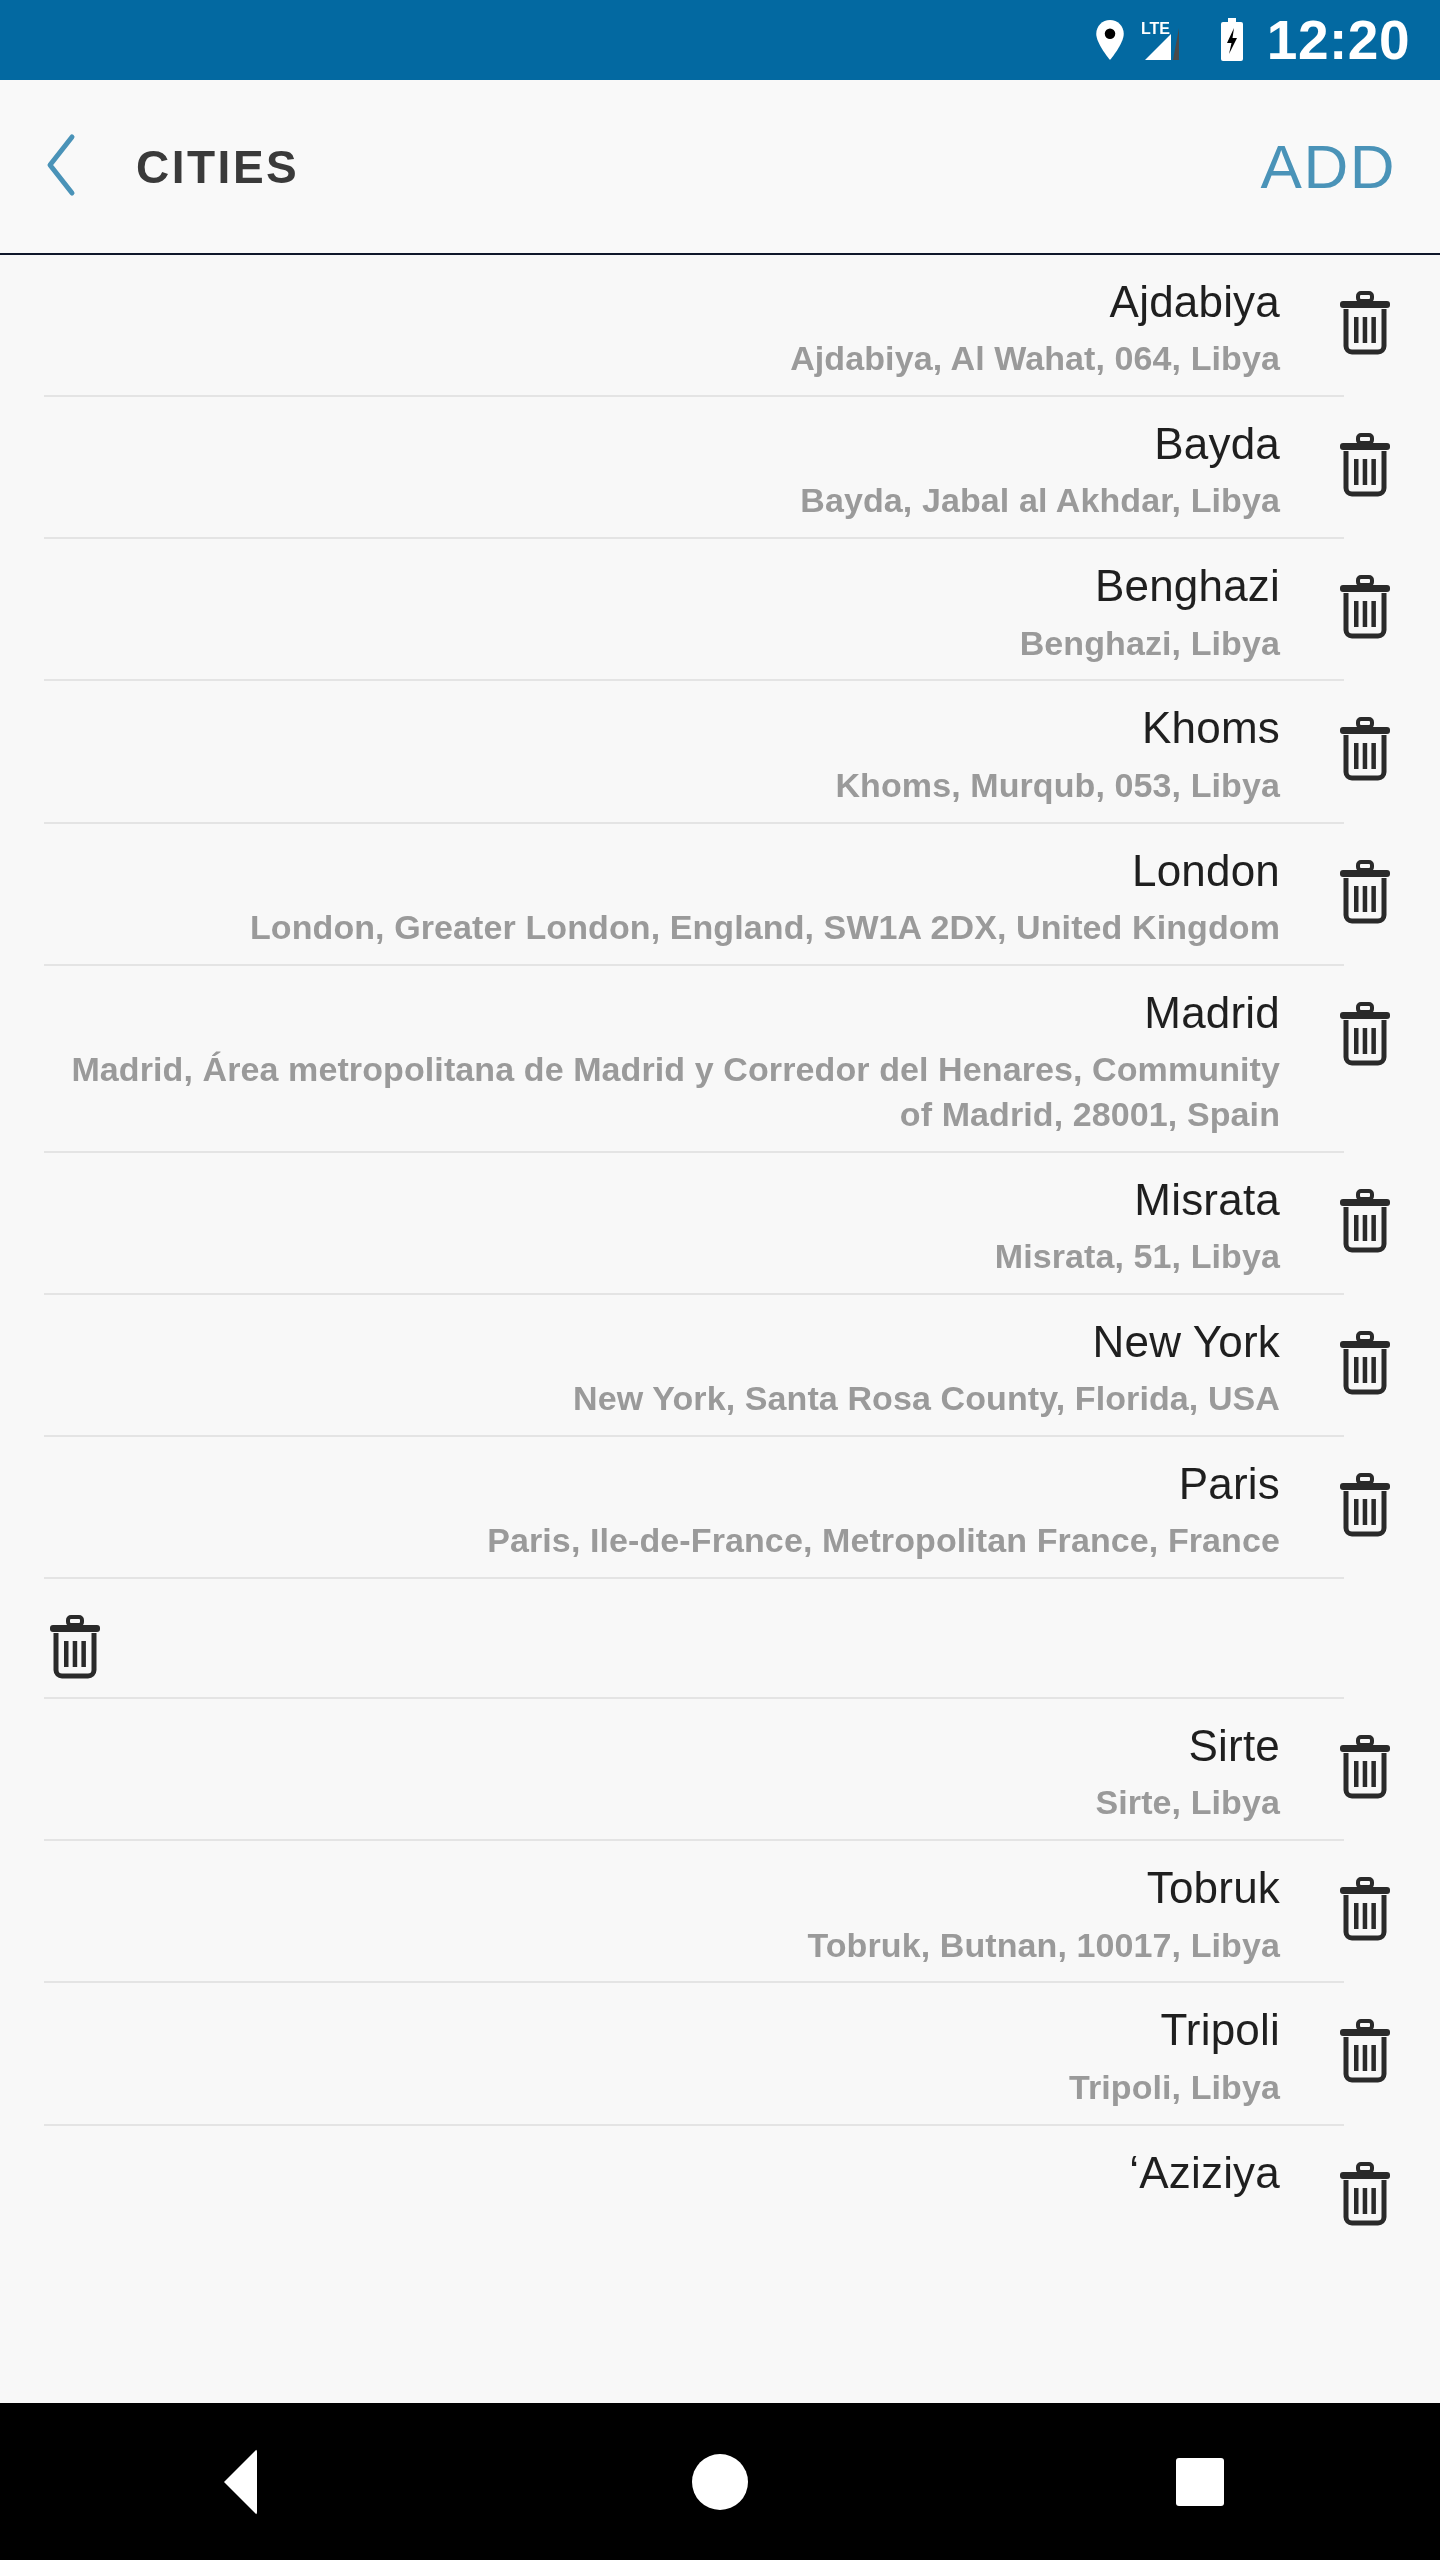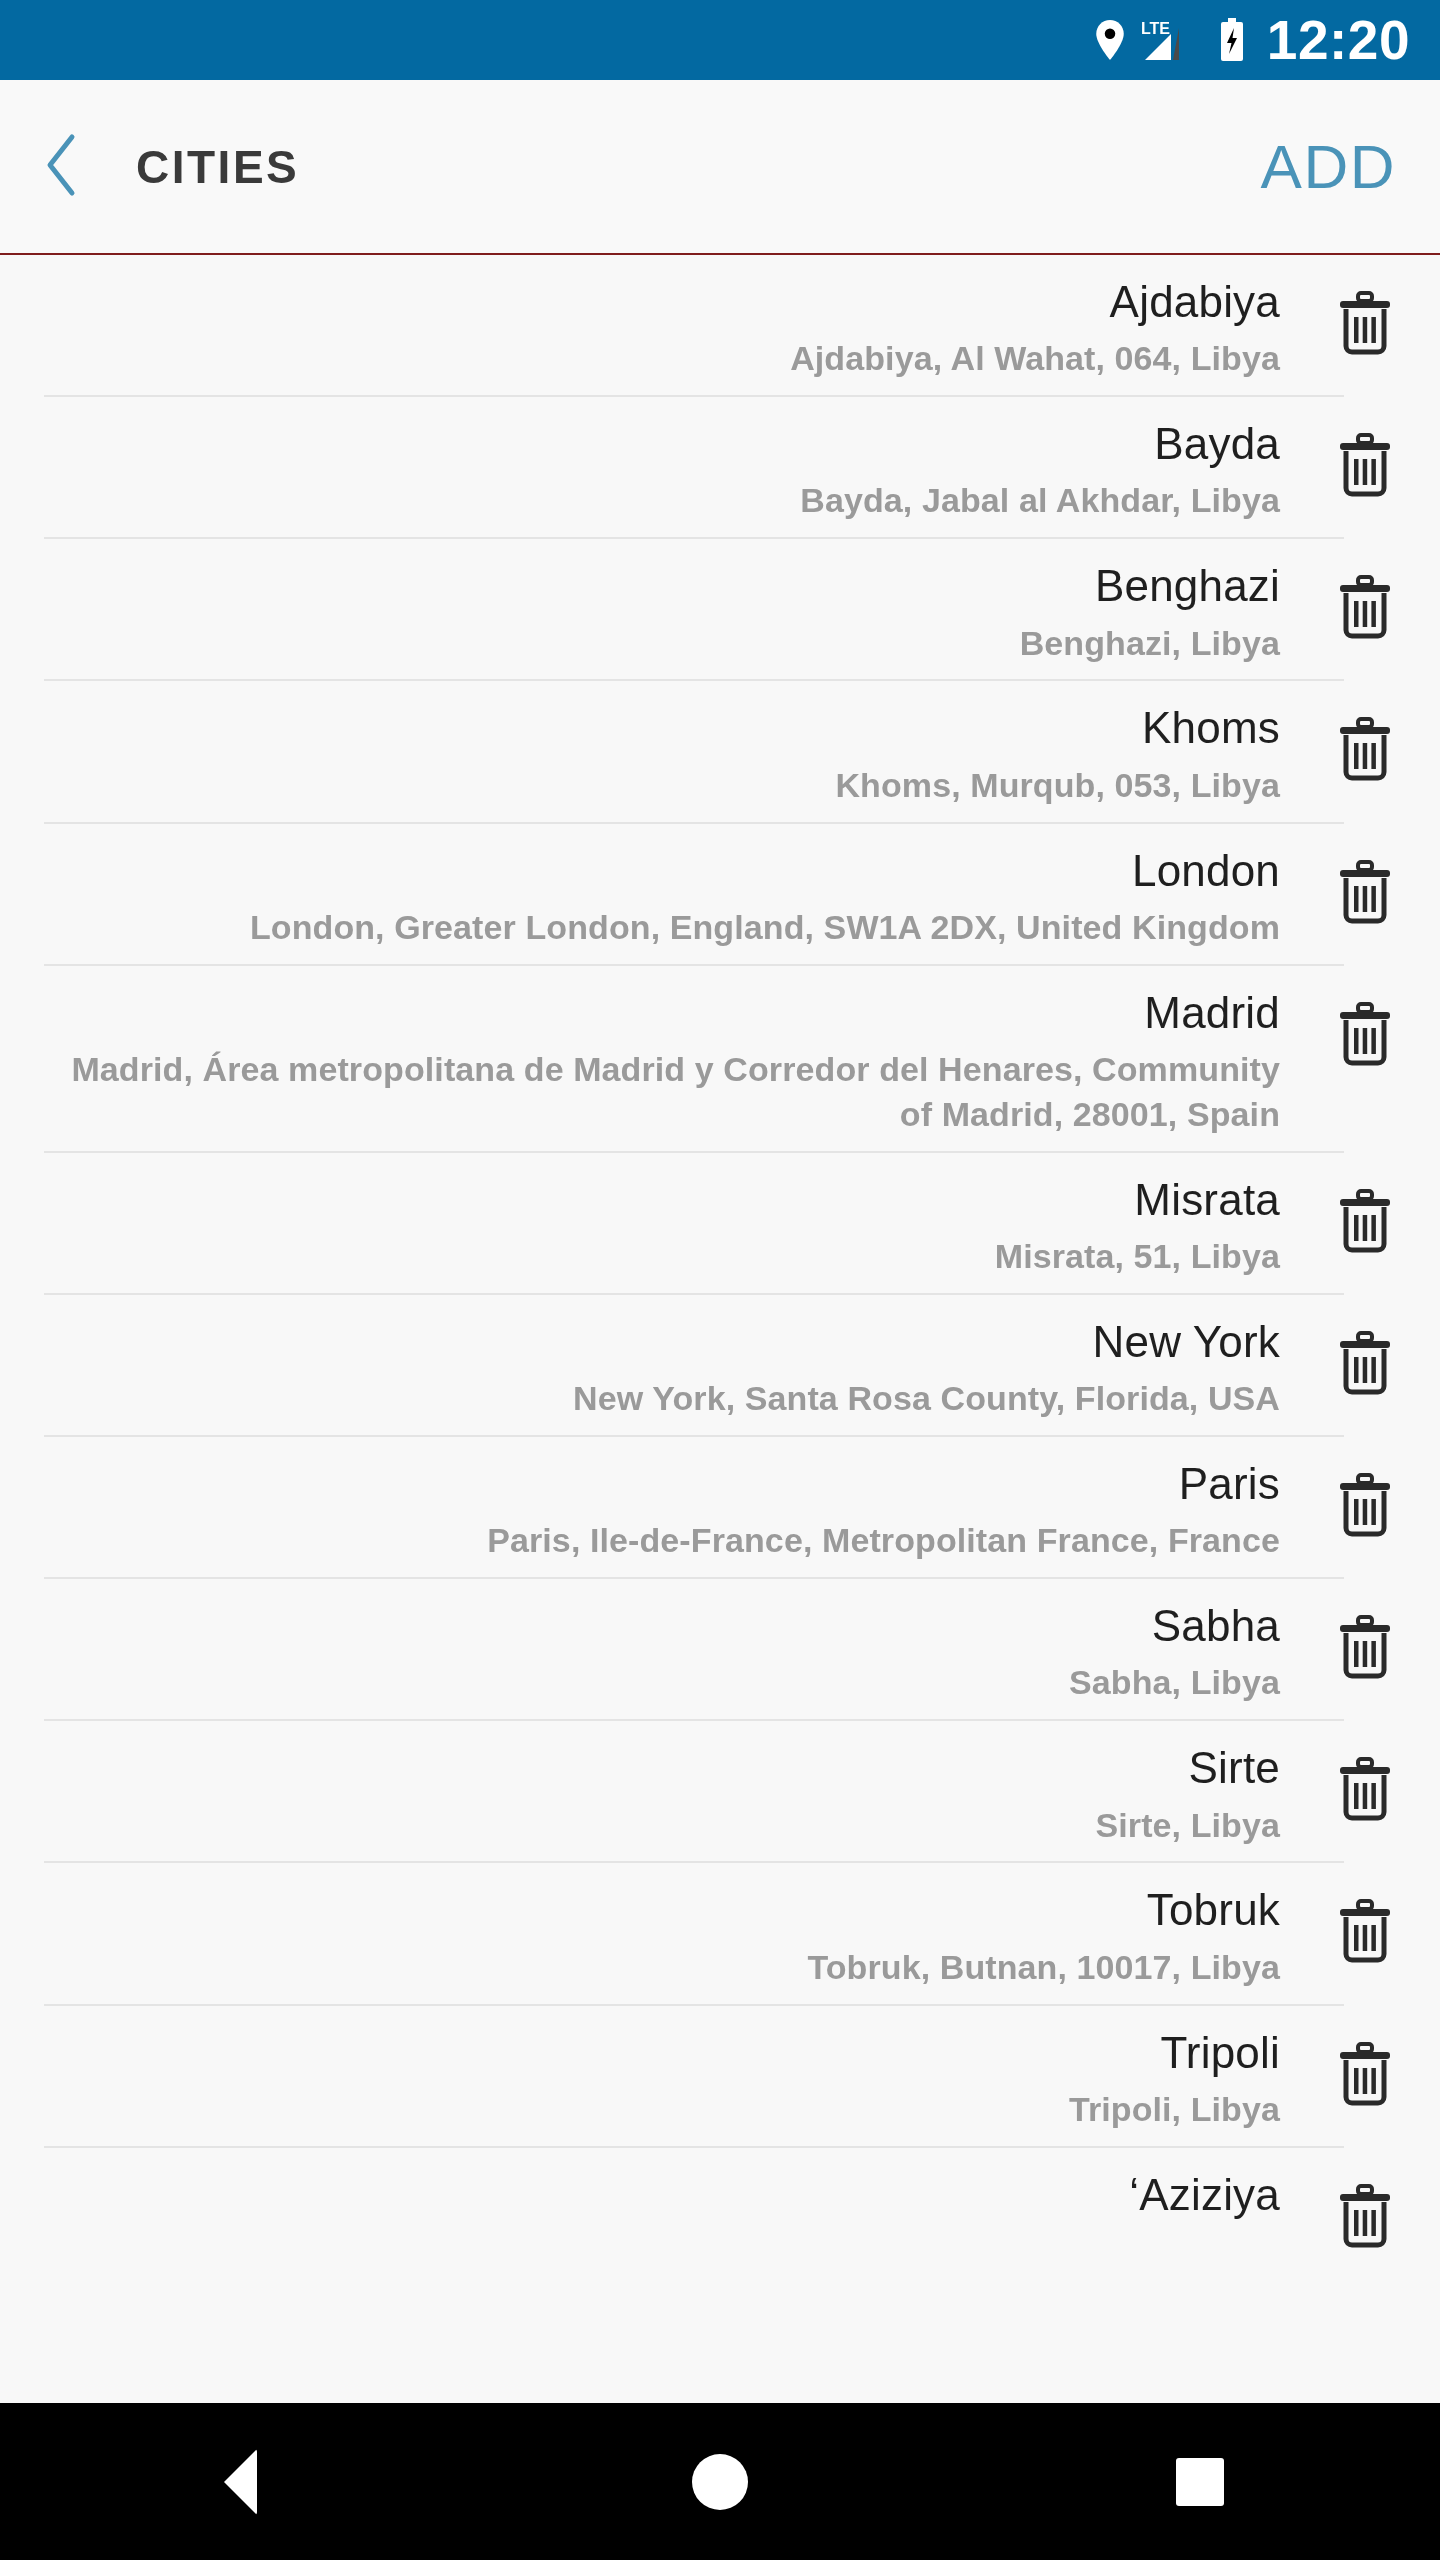--- a/index.html
+++ b/index.html
@@ -20,21 +20,21 @@
   .sb-clock{
     font-size:55px; font-weight:700; letter-spacing:0.5px;
     line-height:1; margin-left:6px; color:#fff;
   }
 
   
   .appbar{
     height:175px; background:#f9f9f9;
     display:flex; align-items:center;
     padding:0 36px 0 42px;
-    border-bottom:2px solid #7f1d1d;
+    border-bottom:2px solid #0f172a;
     position:relative;
   }
   .back-btn{
     width:72px; height:90px;
     display:flex; align-items:center; justify-content:flex-start;
     cursor:pointer;
   }
   .title{
     font-size:46px; font-weight:700; color:#3a3a3a;
     letter-spacing:2.5px; margin-left:22px;
@@ -287,24 +287,20 @@
       <rect x="3" y="10" width="50" height="7" rx="3" fill="#2a2a2a"></rect>
       <path d="M9 18 L9 55 a6 6 0 0 0 6 6 L41 61 a6 6 0 0 0 6 -6 L47 18" fill="none" stroke="#2a2a2a" stroke-width="5" stroke-linejoin="round"></path>
       <rect x="17" y="26" width="4.5" height="26" fill="#2a2a2a"></rect>
       <rect x="25.7" y="26" width="4.5" height="26" fill="#2a2a2a"></rect>
       <rect x="34.4" y="26" width="4.5" height="26" fill="#2a2a2a"></rect>
     </svg></span>
       </div>
     </div>
     <div class="divider"></div>
     <div class="row">
-      <div class="row-text">
-        <div class="row-title">Sabha</div>
-        <div class="row-sub">Sabha, Libya</div>
-      </div>
       <div class="trash-wrap">
         <span><svg width="56" height="64" viewBox="0 0 56 64">
       <rect x="21" y="2" width="14" height="8" rx="3" fill="none" stroke="#2a2a2a" stroke-width="4"></rect>
       <rect x="3" y="10" width="50" height="7" rx="3" fill="#2a2a2a"></rect>
       <path d="M9 18 L9 55 a6 6 0 0 0 6 6 L41 61 a6 6 0 0 0 6 -6 L47 18" fill="none" stroke="#2a2a2a" stroke-width="5" stroke-linejoin="round"></path>
       <rect x="17" y="26" width="4.5" height="26" fill="#2a2a2a"></rect>
       <rect x="25.7" y="26" width="4.5" height="26" fill="#2a2a2a"></rect>
       <rect x="34.4" y="26" width="4.5" height="26" fill="#2a2a2a"></rect>
     </svg></span>
       </div>

